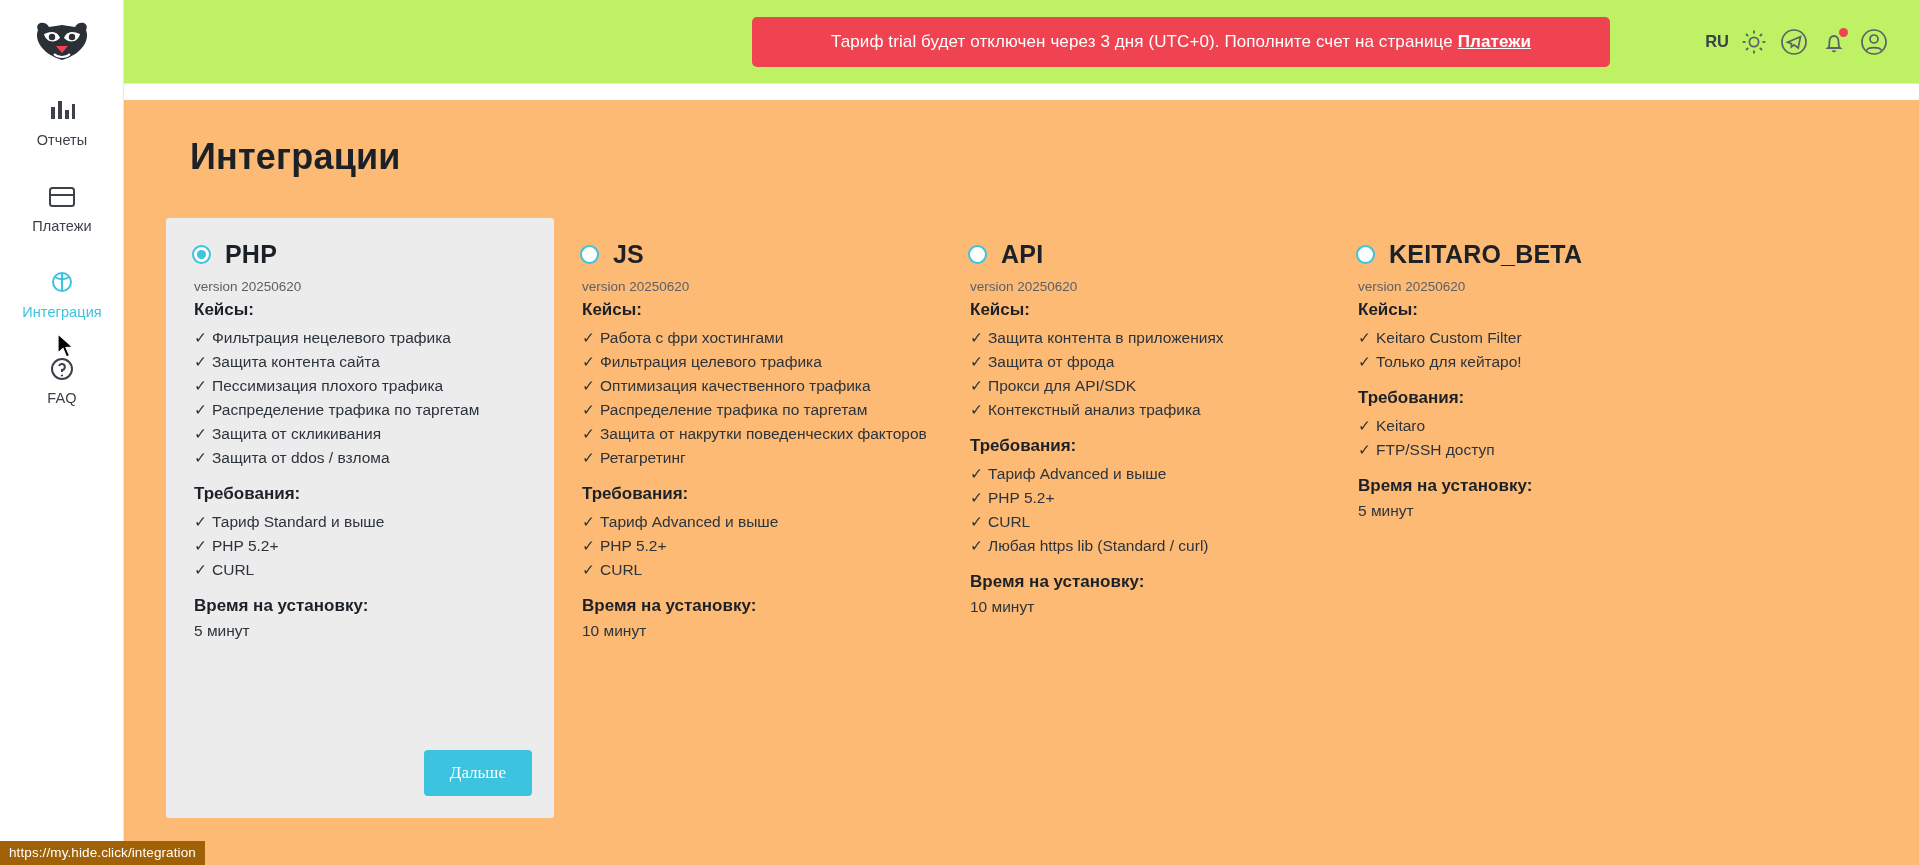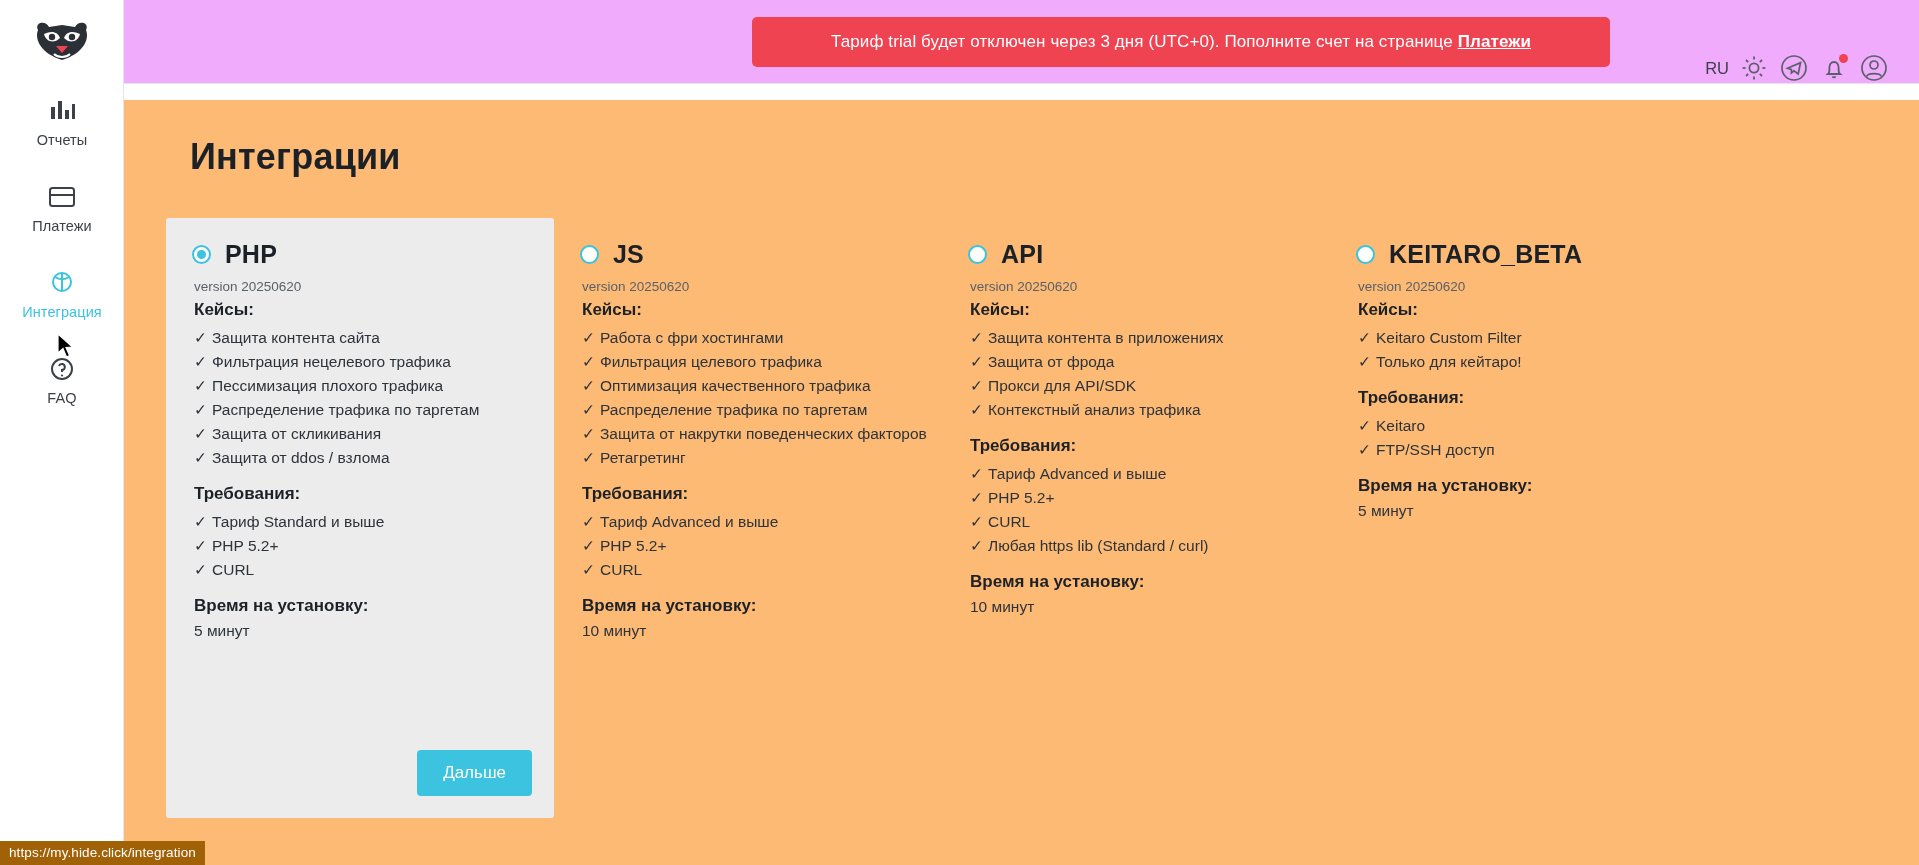--- a/index.html
+++ b/index.html
@@ -54,39 +54,39 @@
     position: absolute;
     left: 57px; top: 333px;
     width: 18px; height: 26px;
     pointer-events: none;
   }
 
   
   .topbar {
     position: absolute; left: 124px; top: 0;
     width: 1795px; height: 84px;
-    background: #f0abfc;
+    background: #bef264;
     border-bottom: 1px solid #e3e6ea;
-    display: flex; align-items: flex-end; justify-content: flex-end;
+    display: flex; align-items: center; justify-content: flex-end;
     padding-right: 30px;
   }
   .alert {
     position: absolute;
     left: 628px; top: 17px;
     width: 858px; height: 50px;
     background: #ef4352;
     color: #ffffff;
     border-radius: 5px;
     display: flex; align-items: center; justify-content: center;
     font-size: 17px;
     letter-spacing: .1px;
   }
   .alert a { color: #ffffff; text-decoration: underline; font-weight: bold; margin-left: 5px; }
 
-  .top-actions { display: flex; align-items: center; gap: 10px; }
+  .top-actions { display: flex; align-items: center; gap: 10px; font-weight: bold; }
   .lang { font-size: 16.5px; color: #3c4149; cursor: pointer; }
   .icon-btn {
     width: 30px; height: 30px;
     display: flex; align-items: center; justify-content: center;
     cursor: pointer; position: relative;
     color: #5a6069;
   }
   .dot {
     position: absolute; right: 1px; top: 1px;
     width: 9px; height: 9px; border-radius: 50%;
@@ -166,21 +166,21 @@
   }
   .next-btn {
     position: absolute;
     right: 22px; bottom: 22px;
     background: #3bc3e0;
     color: #ffffff;
     border: none; border-radius: 4px;
     padding: 0 26px;
     height: 46px;
     font-size: 17px;
-    font-family: Liberation Sans, sans-serif;
+    font-family: Liberation Serif, serif;
     cursor: pointer;
   }
 
   
   .status-url {
     position: absolute; left: 0; bottom: 0;
     background: #a16207;
     color: #ffffff;
     font-size: 13.5px;
     padding: 4px 9px 5px 9px;
@@ -318,22 +318,22 @@
 
       <div class="card selected">
         <div class="card-head">
           <span class="radio checked"></span>
           <span class="card-title">PHP</span>
         </div>
         <div class="version">version 20250620</div>
 
         <div class="sect-title first">Кейсы:</div>
         <ul class="list">
+          <li><span class="tick">✓</span><span>Фильтрация нецелевого трафика</span></li>
           <li><span class="tick">✓</span><span>Защита контента сайта</span></li>
-          <li><span class="tick">✓</span><span>Фильтрация нецелевого трафика</span></li>
           <li><span class="tick">✓</span><span>Пессимизация плохого трафика</span></li>
           <li><span class="tick">✓</span><span>Распределение трафика по таргетам</span></li>
           <li><span class="tick">✓</span><span>Защита от скликивания</span></li>
           <li><span class="tick">✓</span><span>Защита от ddos / взлома</span></li>
         </ul>
 
         <div class="sect-title">Требования:</div>
         <ul class="list">
           <li><span class="tick">✓</span><span>Тариф Standard и выше</span></li>
           <li><span class="tick">✓</span><span>PHP 5.2+</span></li>

